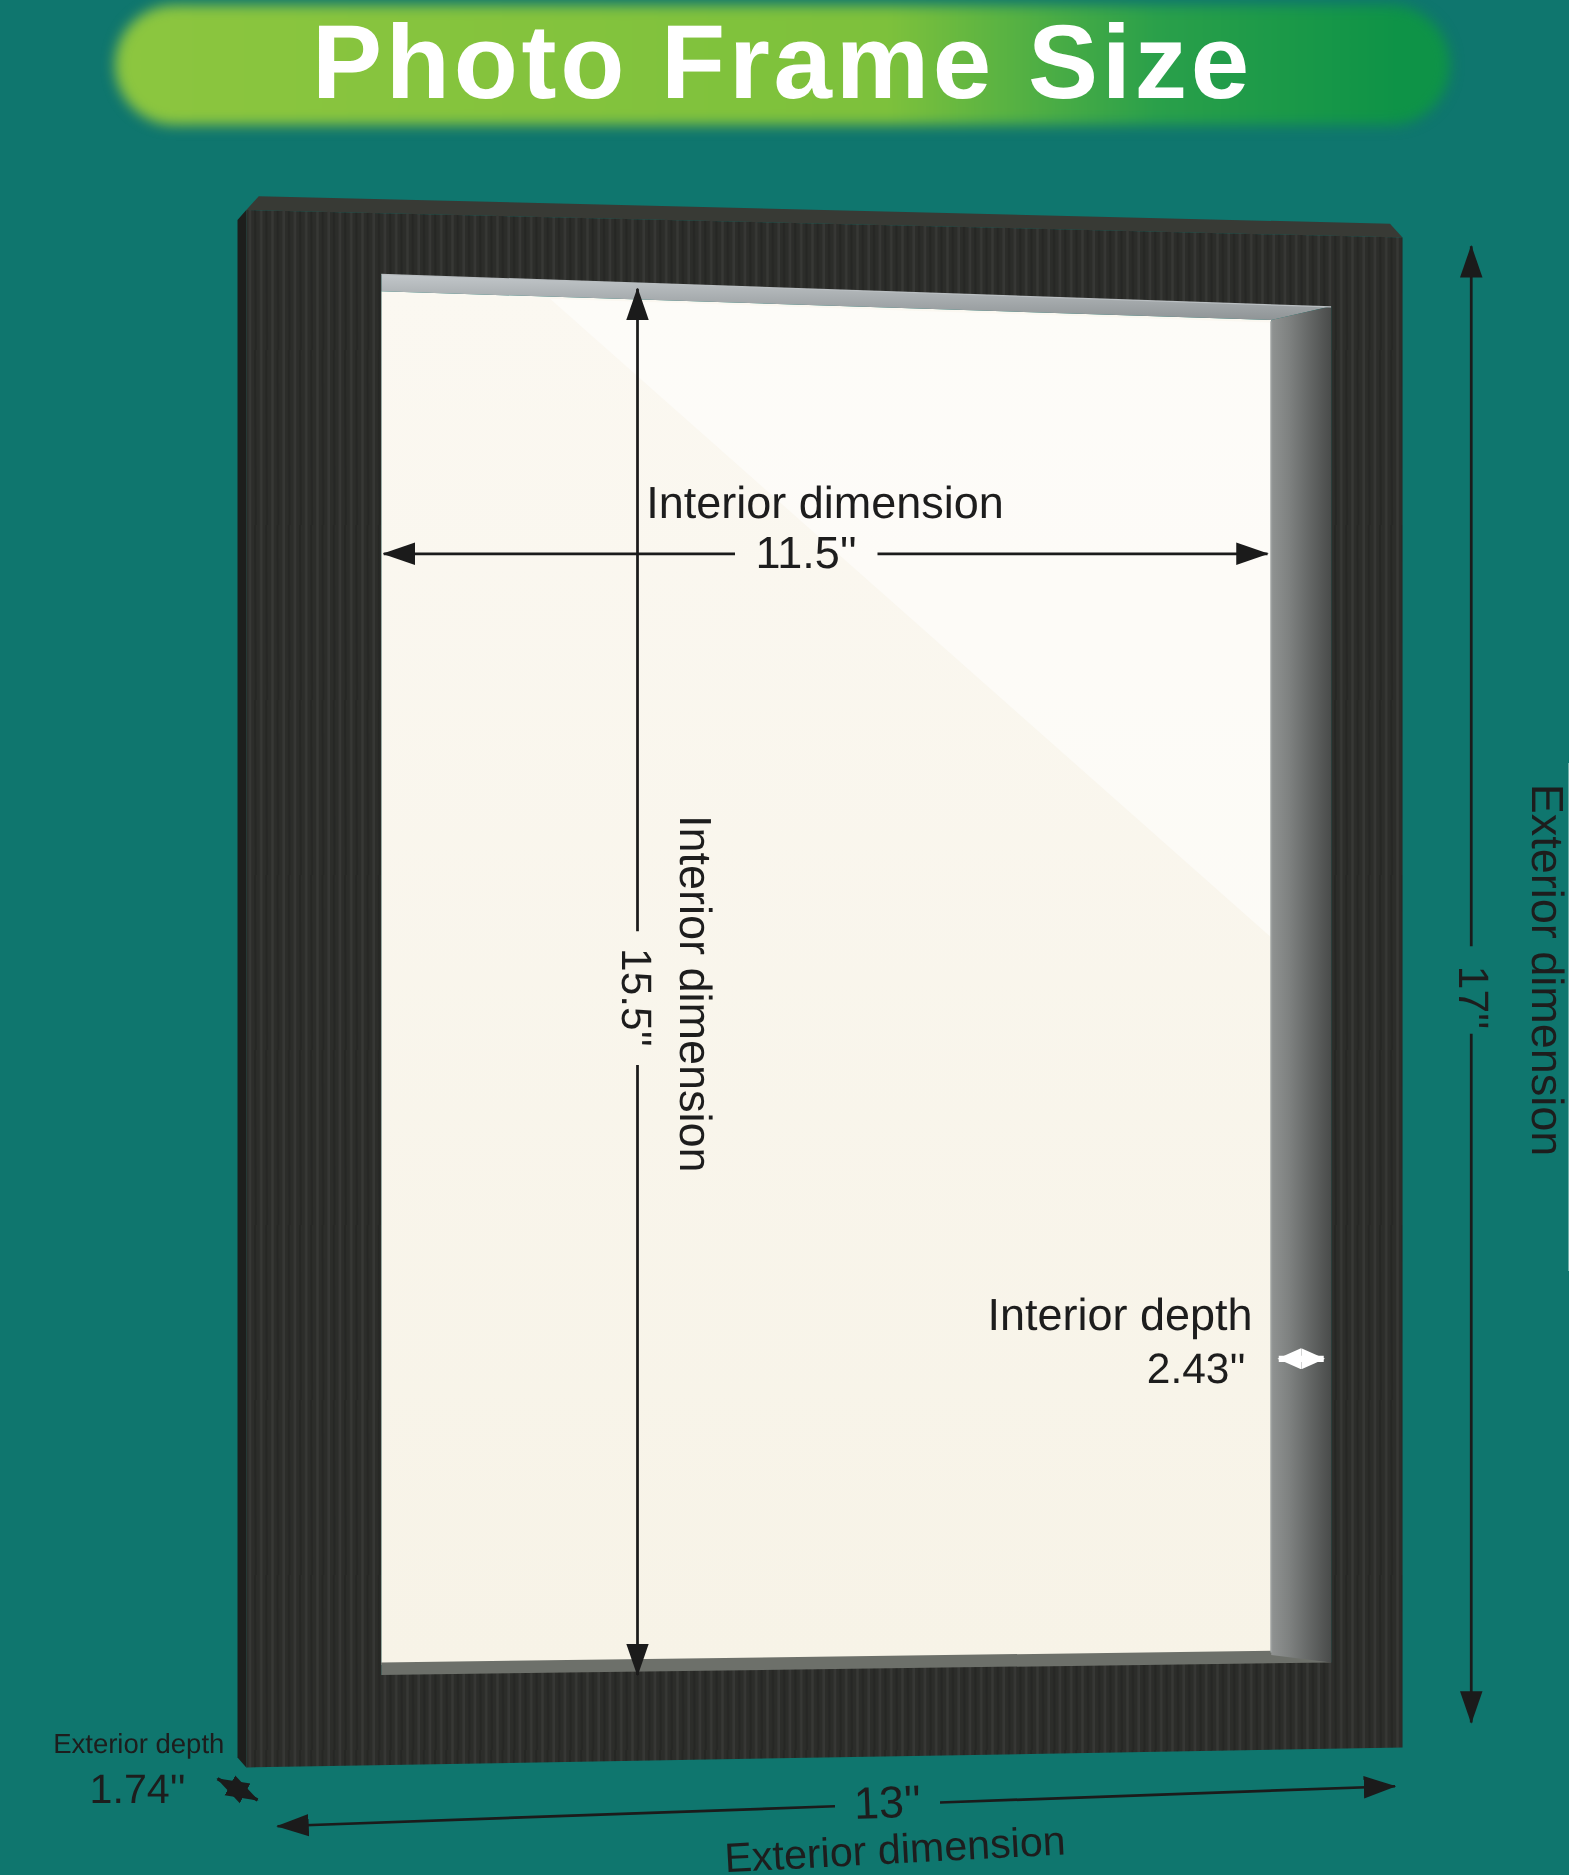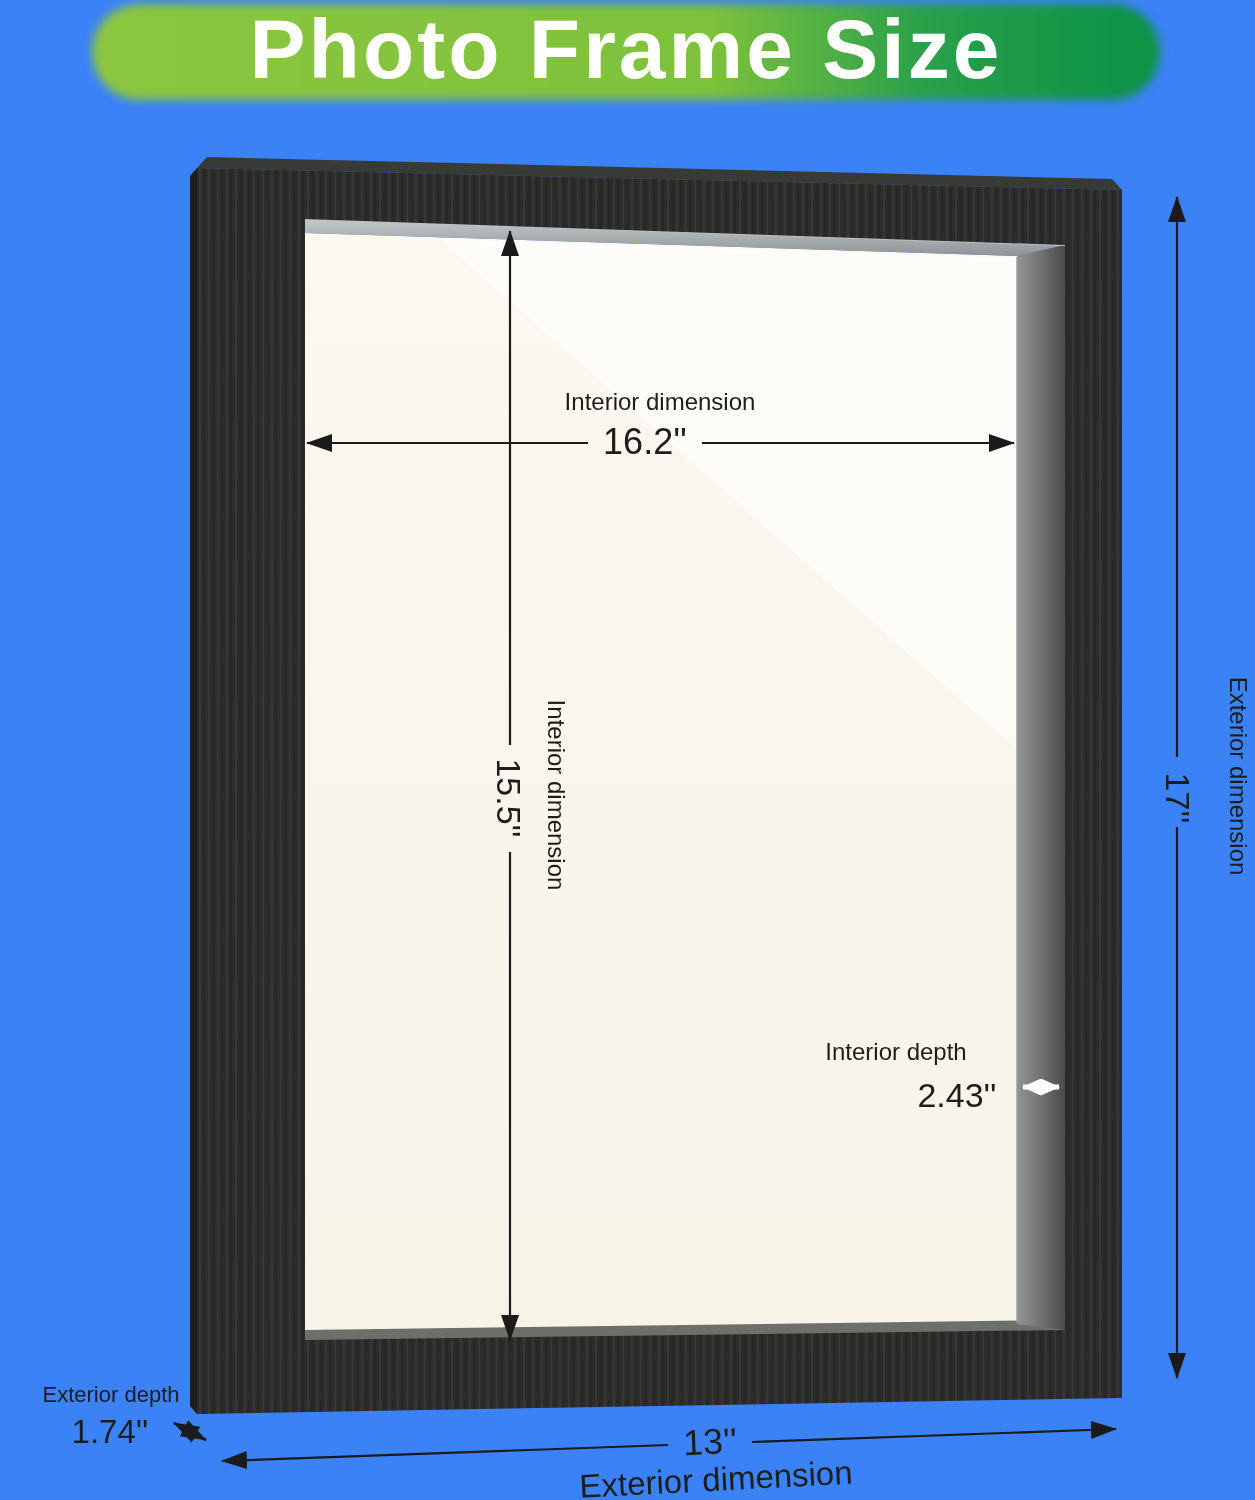--- a/index.html
+++ b/index.html
@@ -1,17 +1,17 @@
 <!DOCTYPE html>
 <html><head>
 <meta charset="utf-8">
 <style>
   html,body{margin:0;padding:0;background:#ffffff;}
   .page{
-    position:relative;width:1255px;height:1500px;background:#3b82f6;
+    position:relative;width:1255px;height:1500px;background:#0f766e;
     font-family:"Liberation Sans", sans-serif;overflow:hidden;
   }
   
   .banner{position:absolute;left:92px;top:4px;width:1068px;height:96px;}
   .banner-bg{
     position:absolute;inset:0;border-radius:48px;
     background:linear-gradient(90deg,#8cc63f 0%,#7dc13c 58%,#2aa04a 78%,#0e9347 96%);
     filter:blur(5px);
   }
   .banner-title{
@@ -20,21 +20,21 @@
     letter-spacing:3px;line-height:1;white-space:nowrap;
   }
   
   .stage{position:absolute;inset:0;}
   svg.draw{position:absolute;left:0;top:0;}
   
   .lbl{
     position:absolute;color:#1d1d1d;line-height:1.05;white-space:nowrap;
     transform:translate(-50%,-50%);
   }
-  .sz-label{font-size:24px;}
+  .sz-label{font-size:36px;}
   .sz-value{font-size:36px;}
   .vert{writing-mode:vertical-rl;}
   .lbl-int-w-label{left:660px;top:402px;}
   .lbl-int-w-value{left:645px;top:442px;}
   .lbl-int-h-label{left:556px;top:795px;}
   .lbl-int-h-value{left:508px;top:798px;font-size:34px;}
   .lbl-int-d-label{left:896px;top:1052px;}
   .lbl-int-d-value{left:957px;top:1096px;font-size:34px;}
   .lbl-ext-h-value{left:1177px;top:798px;font-size:34px;}
   .lbl-ext-h-label{left:1238px;top:776px;}
@@ -118,21 +118,21 @@
         <line x1="222" y1="1461" x2="668" y2="1445" marker-start="url(#mArr)"></line>
         <line x1="752" y1="1442" x2="1116" y2="1429" marker-end="url(#mArr)"></line>
 
         <line x1="174" y1="1423" x2="206" y2="1440" stroke-width="2.6" marker-start="url(#mArr)" marker-end="url(#mArr)"></line>
 
         <line x1="1023" y1="1087" x2="1059" y2="1087" stroke="#ffffff" stroke-width="5" marker-start="url(#mArrW)" marker-end="url(#mArrW)"></line>
       </g>
     </svg>
 
     <div class="lbl sz-label lbl-int-w-label">Interior dimension</div>
-    <div class="lbl sz-value lbl-int-w-value">16.2''</div>
+    <div class="lbl sz-value lbl-int-w-value">11.5''</div>
 
     <div class="lbl sz-label vert lbl-int-h-label">Interior dimension</div>
     <div class="lbl sz-value vert lbl-int-h-value">15.5''</div>
 
     <div class="lbl sz-label lbl-int-d-label">Interior depth</div>
     <div class="lbl sz-value lbl-int-d-value">2.43''</div>
 
     <div class="lbl sz-value vert lbl-ext-h-value">17''</div>
     <div class="lbl sz-label vert lbl-ext-h-label">Exterior dimension</div>
 

